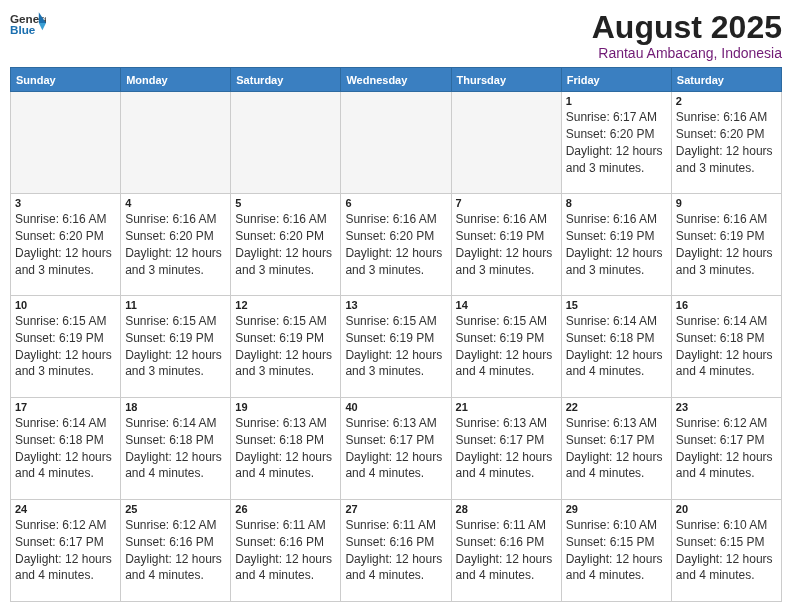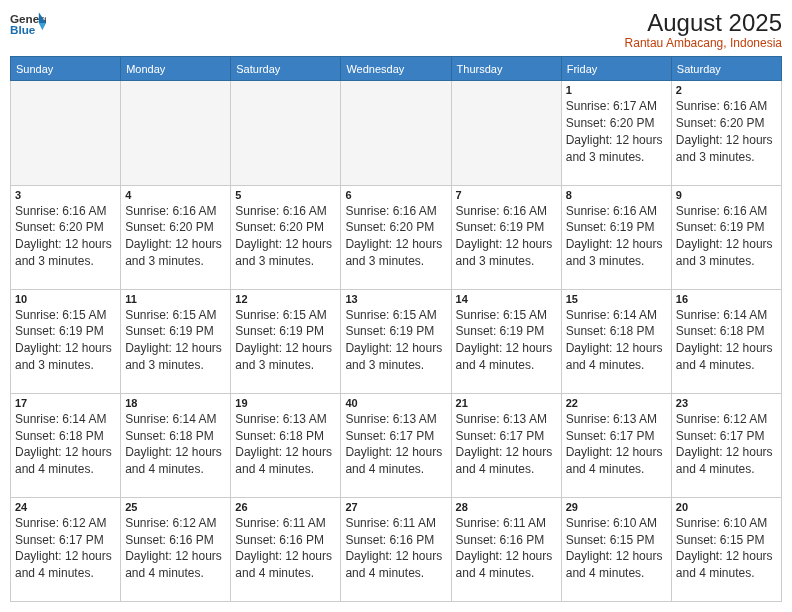--- a/index.html
+++ b/index.html
@@ -29,41 +29,41 @@
       gap: 4px;
     }
     .logo-icon {
       width: 36px;
       height: 28px;
     }
     .title-block {
       text-align: right;
     }
     .month-year {
-      font-size: 24px;
-      font-weight: 400;
+      font-size: 32px;
+      font-weight: 700;
       color: #222;
       line-height: 1.1;
     }
     .location {
-      font-size: 12px;
-      color: #c2410c;
+      font-size: 14px;
+      color: #701a75;
     }
     .calendar {
       flex: 1;
       border: 1px solid #ccc;
       border-collapse: collapse;
       width: 100%;
       table-layout: fixed;
     }
     .calendar th {
       background: #3a7fc1;
       color: #fff;
       font-size: 11px;
-      font-weight: normal;
+      font-weight: bold;
       text-align: left;
       padding: 4px 5px;
       border: 1px solid #2d6aa0;
       height: 24px;
     }
     .calendar td {
       border: 1px solid #ccc;
       vertical-align: top;
       padding: 3px 4px;
       font-size: 8.5px;

